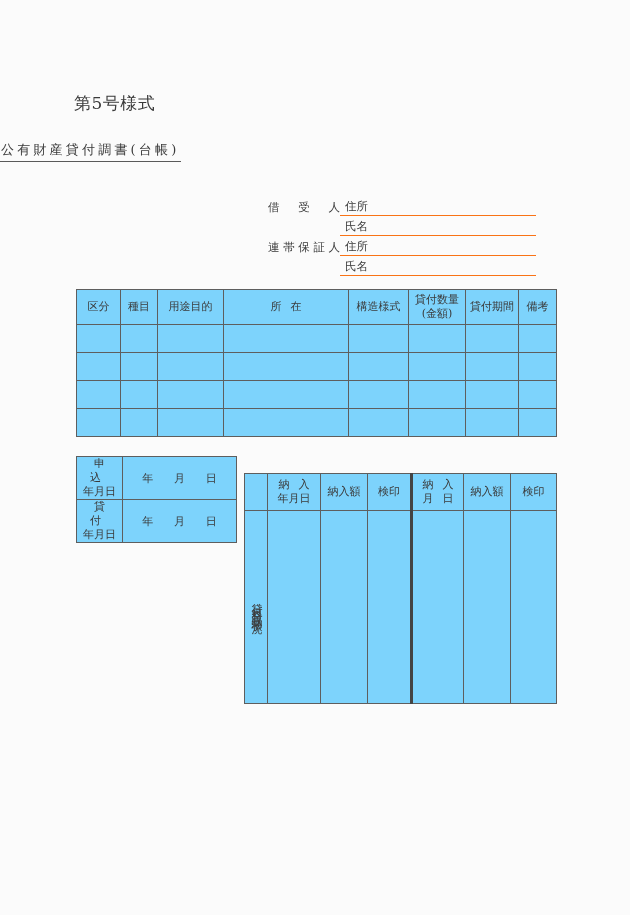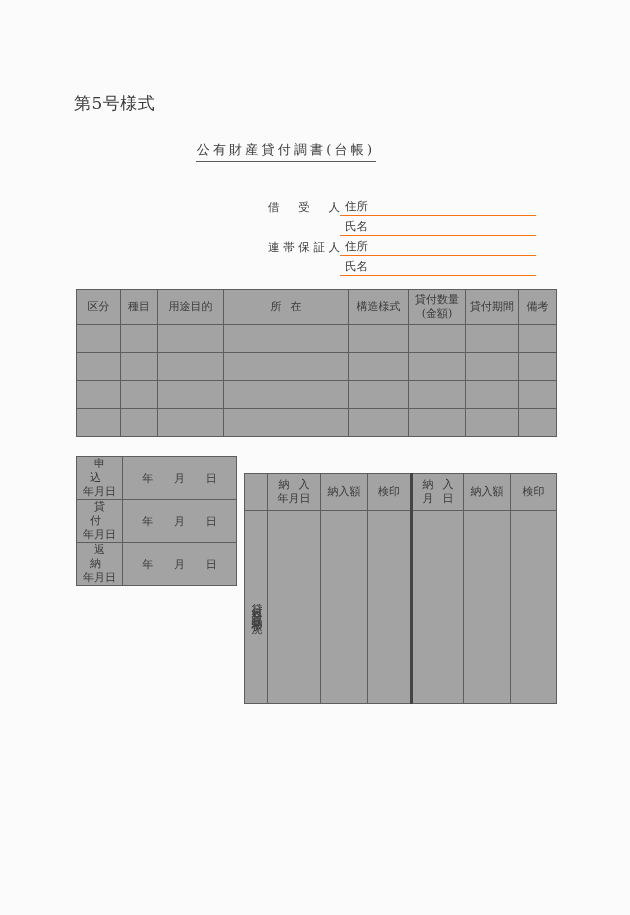--- a/index.html
+++ b/index.html
@@ -30,21 +30,20 @@
     color: #3a3a3a;
     white-space: nowrap;
   }
 
   
   .doc-title {
     position: absolute;
     left: 0;
     top: 139px;
     width: 572px;
-    text-align: center;
   }
   .doc-title span {
     display: inline-block;
     font-size: 13px;
     letter-spacing: 3.2px;
     padding: 0 1px 2px 1px;
     border-bottom: 1px solid #5a5a5a;
     white-space: nowrap;
   }
 
@@ -90,21 +89,21 @@
     line-height: 16px;
     padding-left: 6px;
     white-space: nowrap;
   }
 
   
   table.grid {
     position: absolute;
     border-collapse: collapse;
     table-layout: fixed;
-    background: #a3a3a3;
+    background: #7dd3fc;
   }
   table.grid td, table.grid th {
     border: 1px solid #5e5e5e;
     font-weight: normal;
     font-size: 11px;
     color: #3a3a3a;
     padding: 0;
     text-align: center;
     vertical-align: middle;
     overflow: hidden;
@@ -349,35 +348,20 @@
           </span>
         </td>
         <td>
           <div class="ymd">
             <span>年</span>
             <span>月</span>
             <span>日</span>
           </div>
         </td>
       </tr>
-      <tr>
-        <td>
-          <span class="date-label">
-            <span class="l1">返納</span>
-            <span class="l2">年月日</span>
-          </span>
-        </td>
-        <td>
-          <div class="ymd">
-            <span>年</span>
-            <span>月</span>
-            <span>日</span>
-          </div>
-        </td>
-      </tr>
     </tbody>
   </table>
 
   <table class="grid" id="payments-table">
     <colgroup>
       <col style="width:23px">
         <col style="width:53px">
         <col style="width:47px">
         <col style="width:44px">
       <col style="width:52px">

